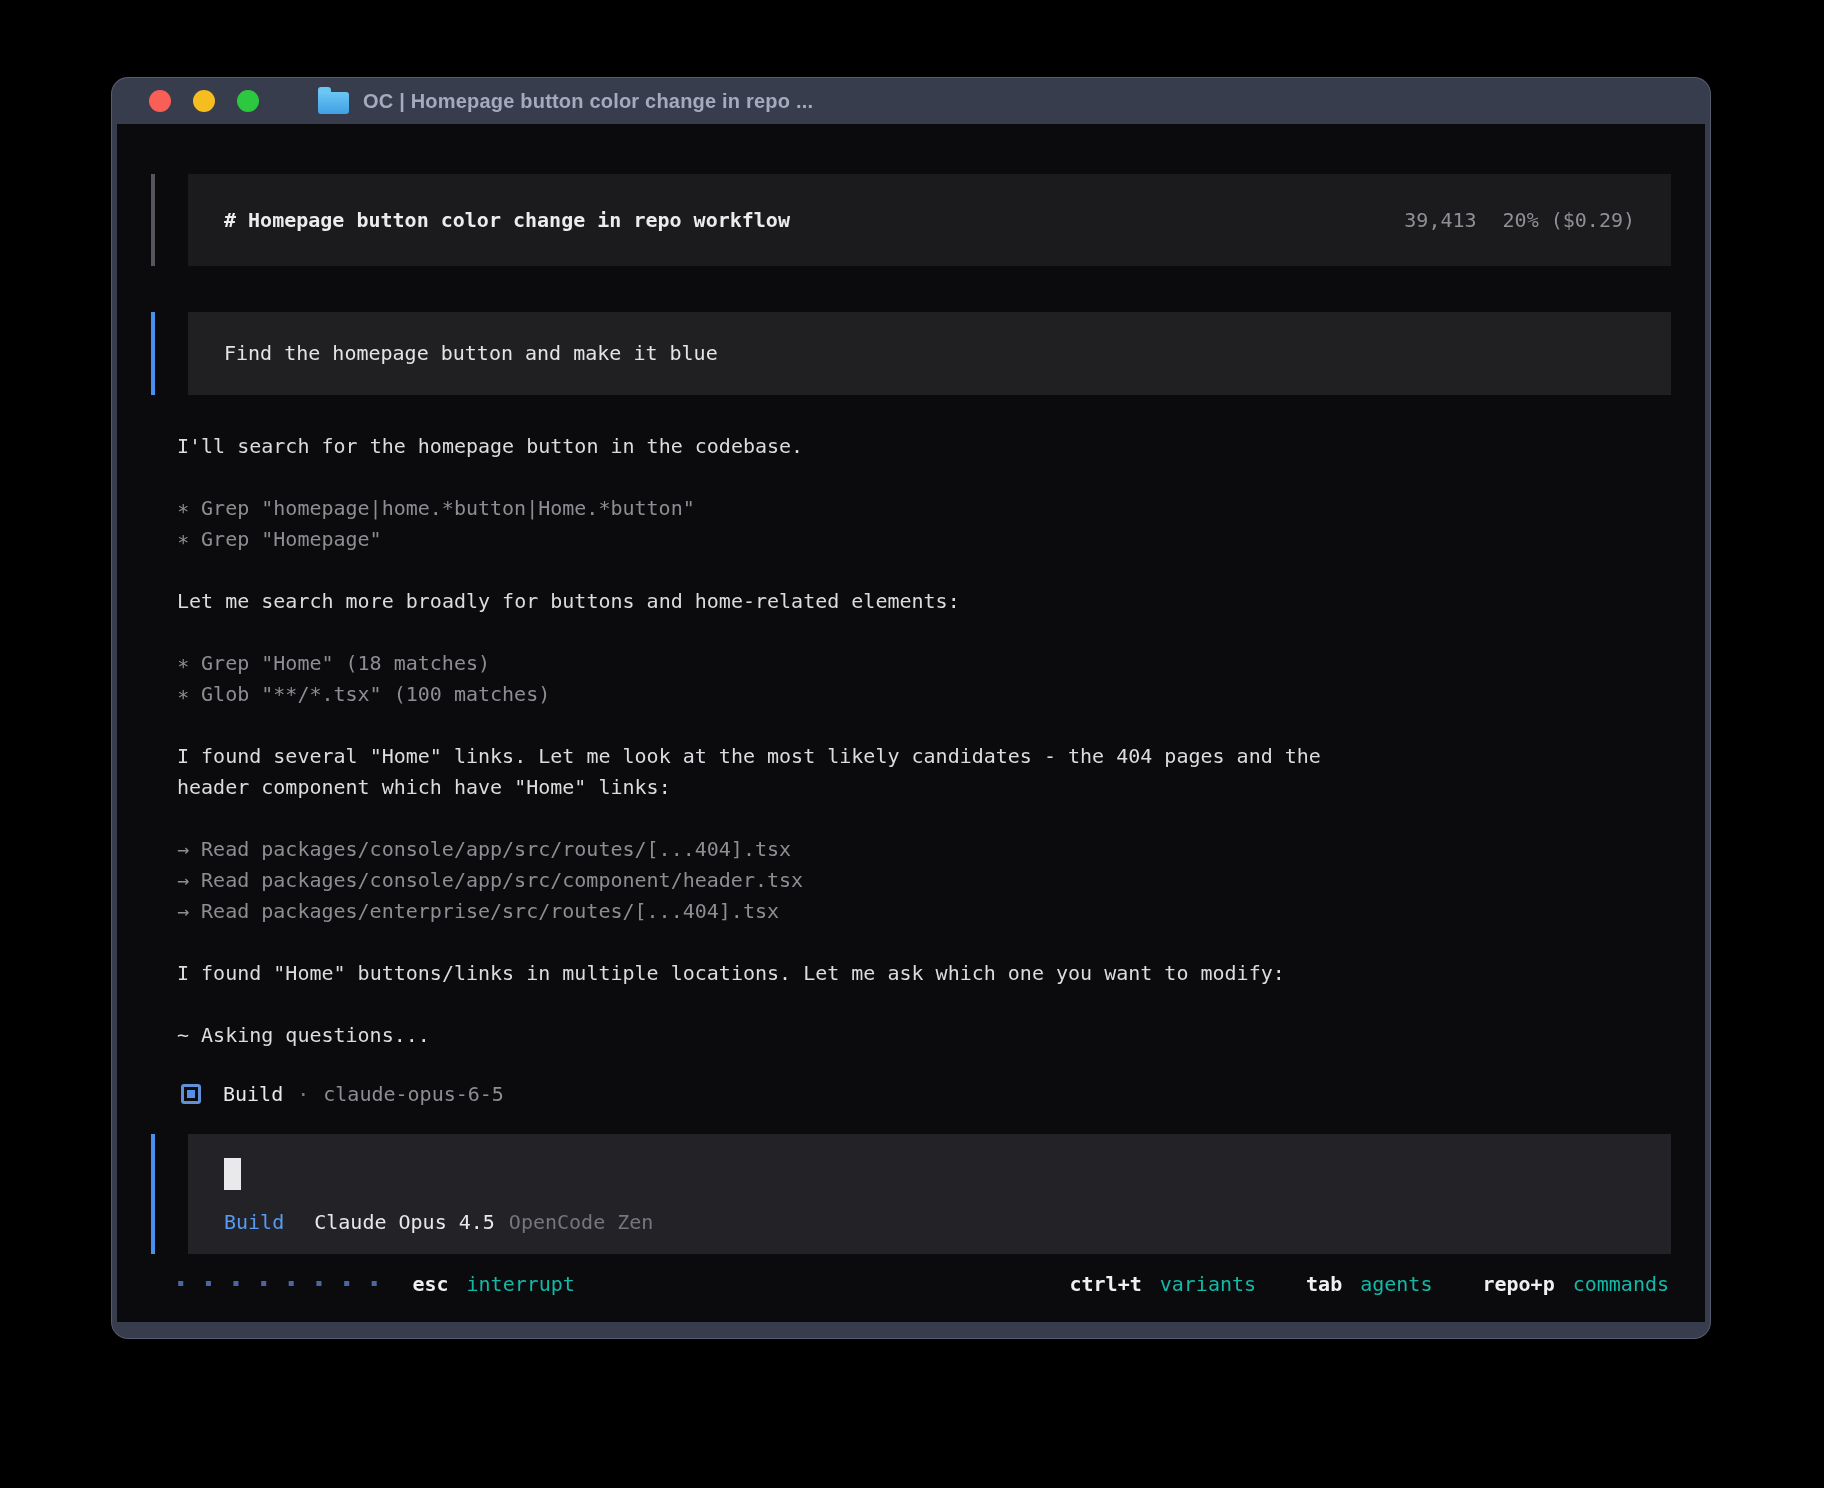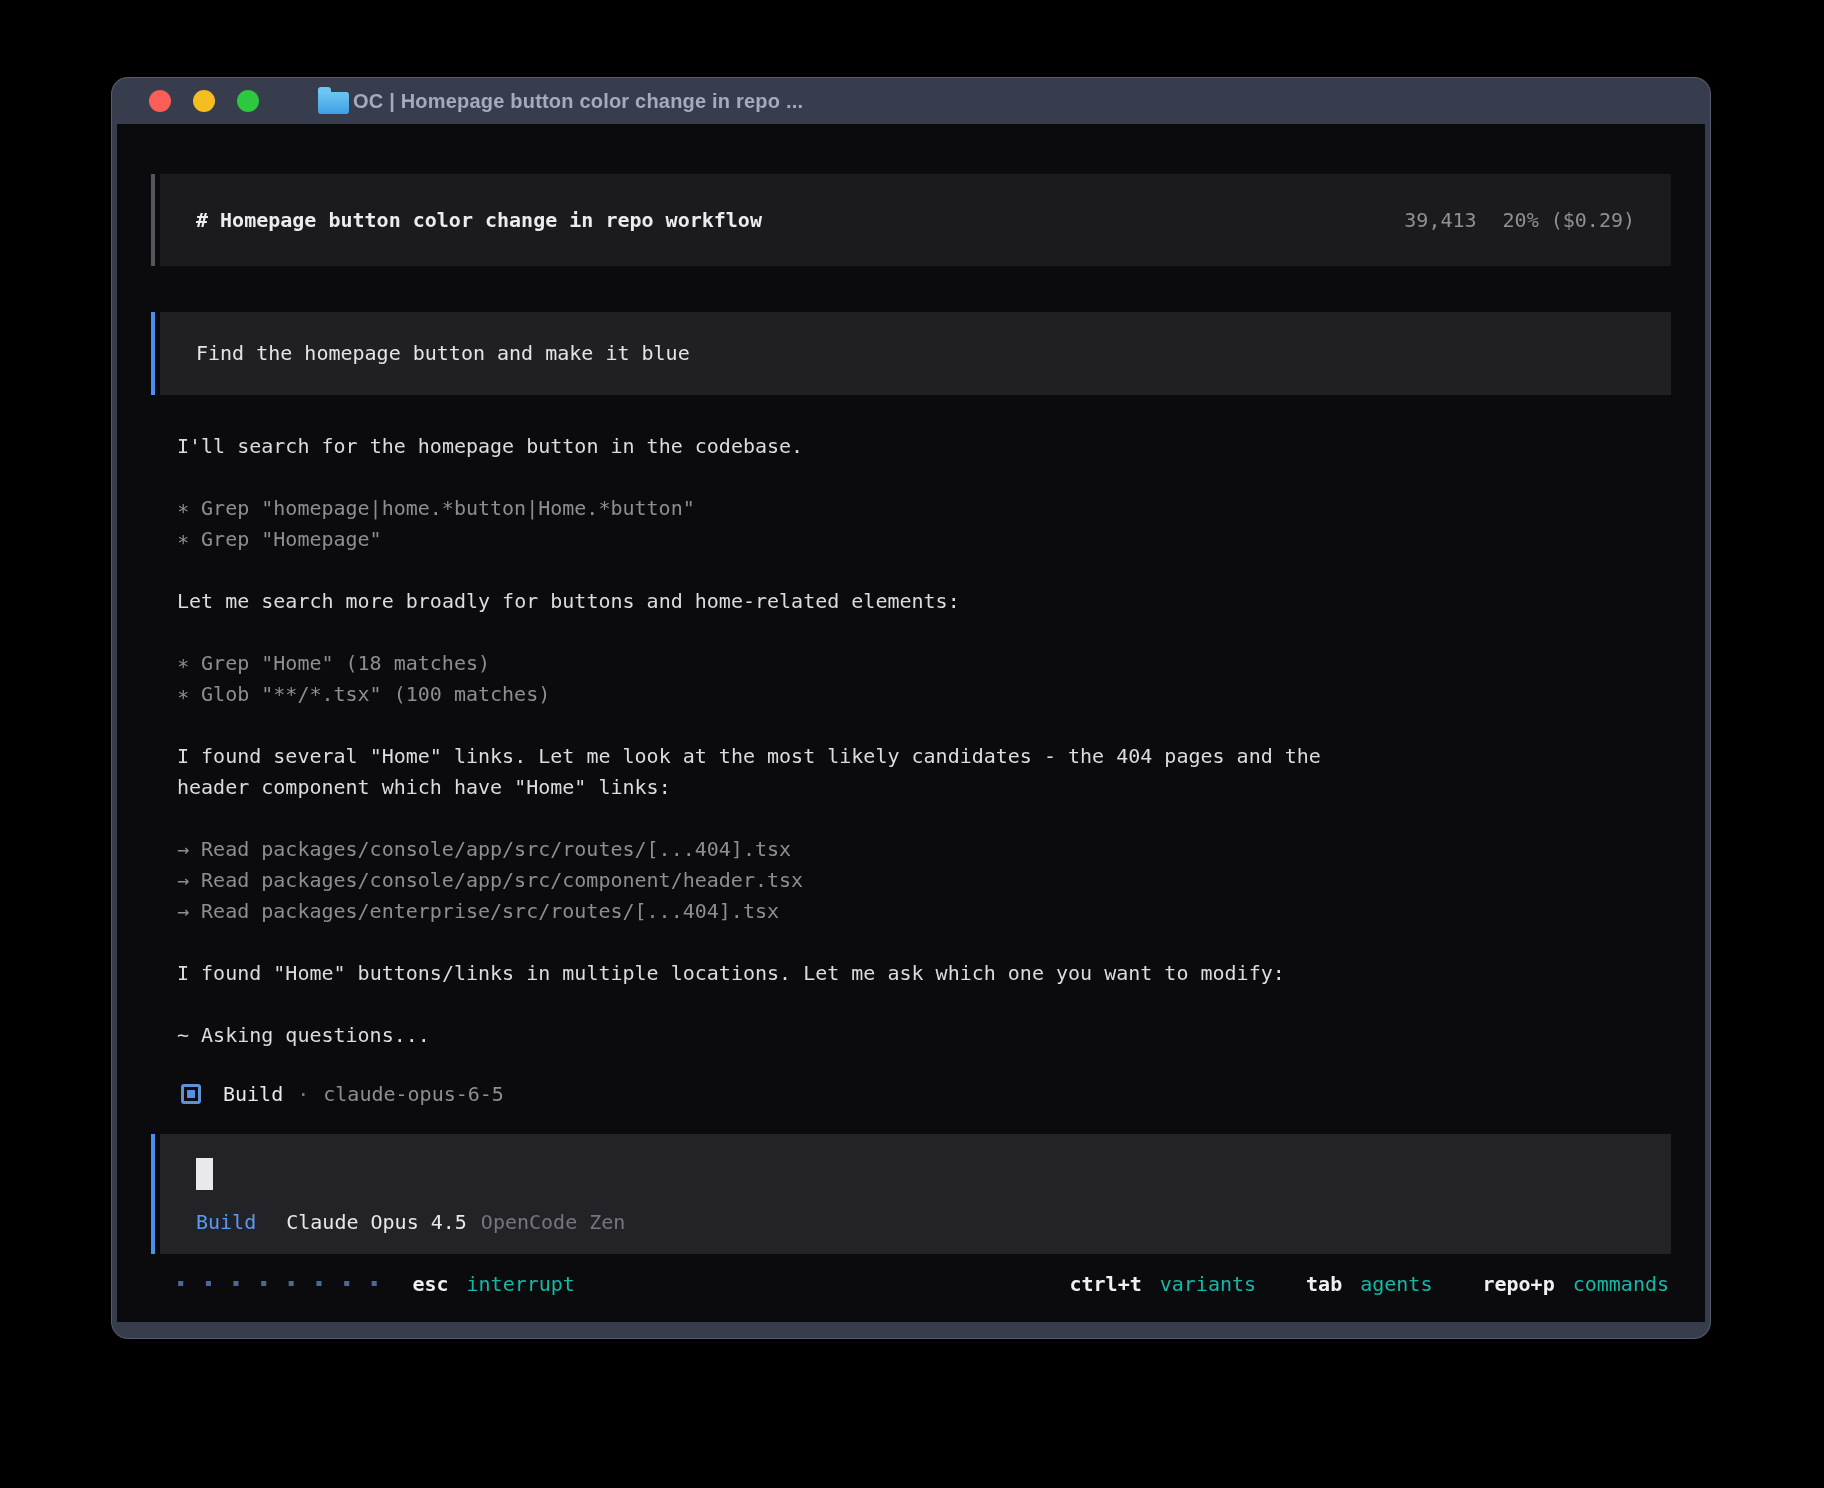--- a/index.html
+++ b/index.html
@@ -11,33 +11,33 @@
     position:absolute; left:112px; top:78px; width:1598px; height:1260px;
     background:#383d4e; border-radius:16px; box-shadow:0 0 0 1px #565b6e;
     display:flex; flex-direction:column; overflow:hidden; padding:0 5px;
   }
   .titlebar {
     height:46px; display:flex; align-items:center; padding-left:32px; flex-shrink:0;
   }
   .traffic-lights { display:flex; gap:22px; }
   .tl { width:22px; height:22px; border-radius:50%; display:inline-block; }
   .tl.red { background:#f95f57; } .tl.yellow { background:#f5bd20; } .tl.green { background:#2bc840; }
-  .title-wrap { display:flex; align-items:center; gap:4px; margin-left:40px;padding-left:19px; }
+  .title-wrap { display:flex; align-items:center; gap:14px; margin-left:40px;padding-left:19px; }
   .folder-icon { position:relative; width:31px; height:22px; margin-top:3px;
     background:linear-gradient(#6cc6f3,#3fa0e4); border-radius:3px; }
   .folder-icon::before { content:""; position:absolute; top:-5px; left:0; width:13px; height:7px;
     background:#6cc6f3; border-radius:3px 3px 0 0; }
   .window-title { font-family:"Liberation Sans","DejaVu Sans",sans-serif; font-weight:700;
     font-size:20px; color:#a5abbc; letter-spacing:.2px; }
 
   .content { flex:1; background:#0b0b0d; padding:50px 34px 14px; overflow:hidden; }
   .bottombar { height:16px; flex-shrink:0; }
 
   
-  .block { display:flex; }
+  .block { display:flex;gap:28px; }
   .block .bar { width:4px; flex-shrink:0; margin-right:5px; }
   .block .body { flex:1; }
   .bar.gray { background:#55555d; }
   .bar.blue { background:#4a90ee; }
 
   
   .session-header .body {
     background:#1b1b1e; height:92px; display:flex; align-items:center;
     justify-content:space-between; padding:0 36px;
   }

